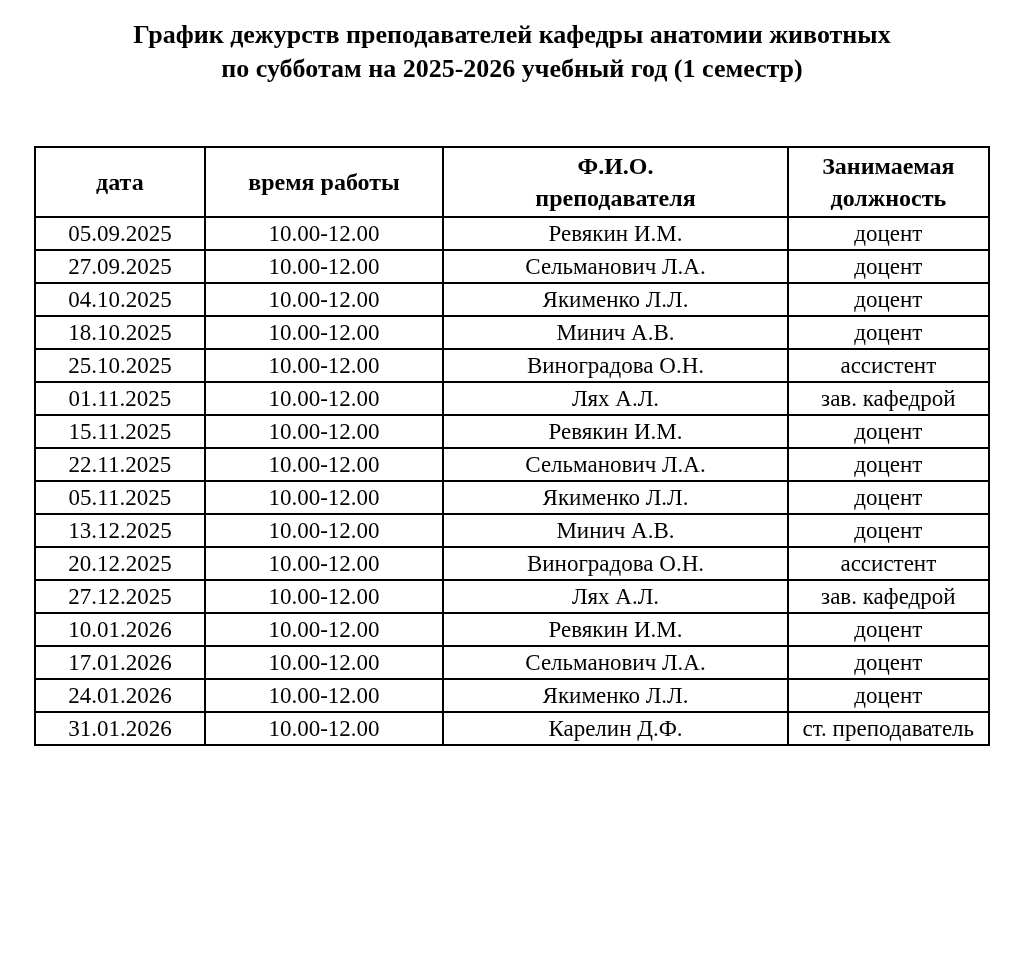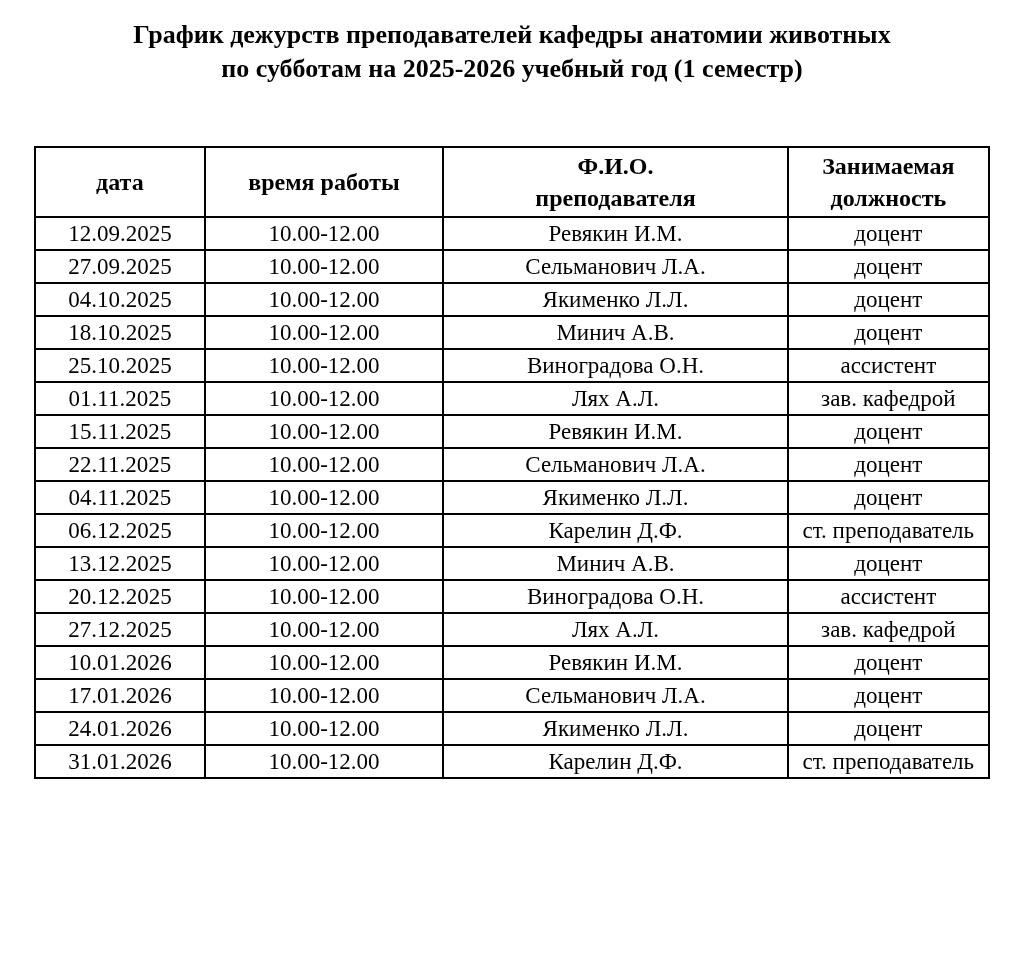--- a/index.html
+++ b/index.html
@@ -78,21 +78,21 @@
           <th>дата</th>
           <th>время работы</th>
           <th>Ф.И.О.
 преподавателя</th>
           <th>Занимаемая
 должность</th>
         </tr>
     </thead>
     <tbody>
         <tr>
-          <td>12.09.2025</td>
+          <td>05.09.2025</td>
           <td>10.00-12.00</td>
           <td>Ревякин И.М.</td>
           <td>доцент</td>
         </tr>
         <tr>
           <td>27.09.2025</td>
           <td>10.00-12.00</td>
           <td>Сельманович Л.А.</td>
           <td>доцент</td>
         </tr>
@@ -126,30 +126,24 @@
           <td>Ревякин И.М.</td>
           <td>доцент</td>
         </tr>
         <tr>
           <td>22.11.2025</td>
           <td>10.00-12.00</td>
           <td>Сельманович Л.А.</td>
           <td>доцент</td>
         </tr>
         <tr>
-          <td>04.11.2025</td>
+          <td>05.11.2025</td>
           <td>10.00-12.00</td>
           <td>Якименко Л.Л.</td>
           <td>доцент</td>
-        </tr>
-        <tr>
-          <td>06.12.2025</td>
-          <td>10.00-12.00</td>
-          <td>Карелин Д.Ф.</td>
-          <td>ст. преподаватель</td>
         </tr>
         <tr>
           <td>13.12.2025</td>
           <td>10.00-12.00</td>
           <td>Минич А.В.</td>
           <td>доцент</td>
         </tr>
         <tr>
           <td>20.12.2025</td>
           <td>10.00-12.00</td>

